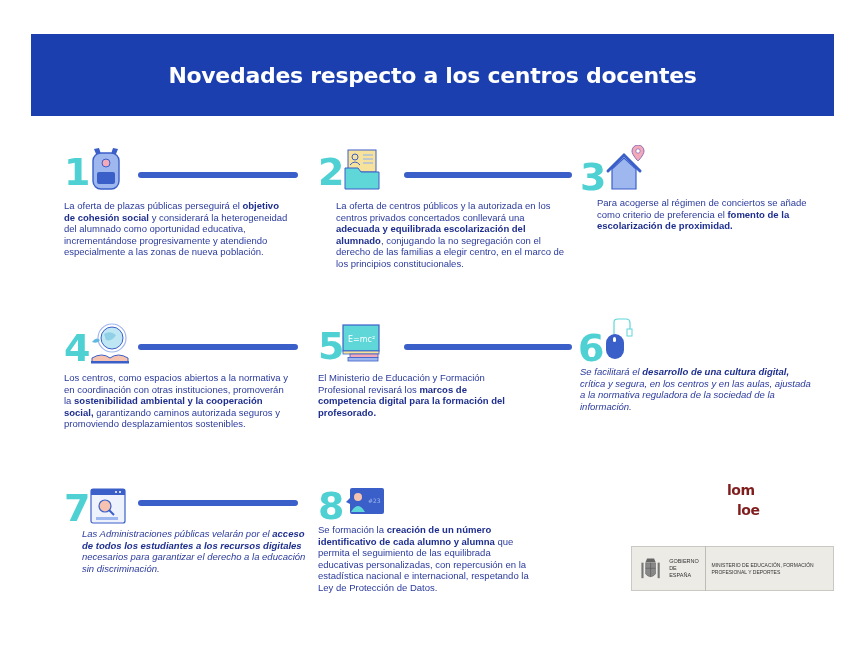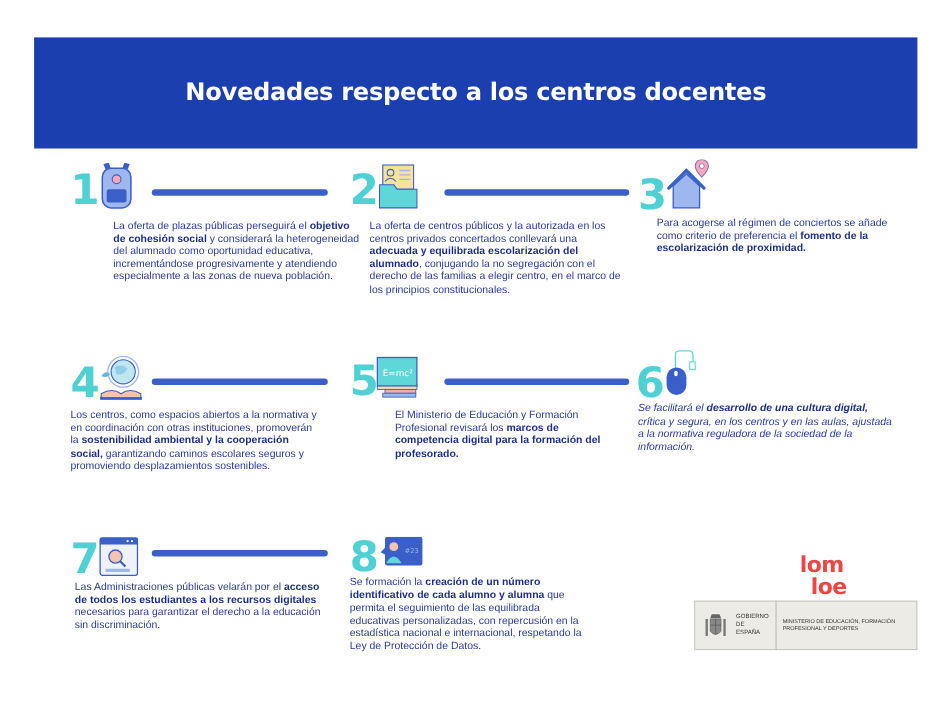--- a/index.html
+++ b/index.html
@@ -1,20 +1,20 @@
 <!DOCTYPE html>
 <html><head>
 <meta charset="utf-8">
 <style>
   * { box-sizing: border-box; margin: 0; padding: 0; }
   html, body { width: 864px; height: 650px; background: #ffffff; overflow: hidden; }
   body { font-family: "Liberation Sans", sans-serif; color: #2a3a9c; position: relative; }
 
   .banner {
-    position: absolute; left: 31px; top: 34px; width: 803px; height: 101px;
+    position: absolute; left: 31px; top: 34px; width: 803px; height: 82px;
     background: #1b3faf; display: flex; align-items: center; justify-content: center;
   }
   .banner h1 {
     color: #ffffff; font-family: "DejaVu Sans", sans-serif; font-weight: bold;
     font-size: 22px; letter-spacing: -0.3px;
   }
 
   .item { position: absolute; }
   .item .head { position: relative; height: 50px; }
   .item .num {
@@ -26,23 +26,23 @@
   .item .line {
     position: absolute; height: 6px; border-radius: 3px; background: #3b5fc9;
   }
   .item .text {
     position: absolute; font-size: 9.5px; line-height: 11.6px; color: #2a3a9c;
     font-family: "Liberation Sans", sans-serif;
   }
   .item .text b { font-weight: bold; color: #1e2e8e; }
 
   .logo-lomloe {
-    position: absolute; left: 727px; top: 503px;
-    font-family: "DejaVu Sans", sans-serif; color: #ef4444; font-weight: bold;
-    font-size: 20px; line-height: 20px; letter-spacing: -0.5px;
+    position: absolute; left: 727px; top: 480px;
+    font-family: "DejaVu Sans", sans-serif; color: #7f1d1d; font-weight: bold;
+    font-size: 14px; line-height: 20px; letter-spacing: -0.5px;
   }
   .logo-lomloe .l2 { display: block; padding-left: 10px; }
 
   .gov {
     position: absolute; left: 631px; top: 546px; width: 203px; height: 45px;
     background: #ecebe6; border: 1px solid #c9c8c2; display: flex; align-items: center;
   }
   .gov .crest { width: 30px; height: 34px; margin-left: 8px; }
   .gov .gob {
     font-size: 5.5px; line-height: 7px; color: #333; margin-left: 8px; width: 34px;
@@ -65,21 +65,21 @@
     <span class="num">1</span>
     <svg class="icon" style="left:26px;" width="32" height="42" viewBox="0 0 32 42">
       <path d="M6 6 L4 1 L9 0 L11 6 Z" fill="#3b5fc9"></path>
       <path d="M26 6 L28 1 L23 0 L21 6 Z" fill="#3b5fc9"></path>
       <rect x="3" y="5" width="26" height="36" rx="8" fill="#9fb7ef" stroke="#3b5fc9" stroke-width="1.4"></rect>
       <circle cx="16" cy="15" r="4" fill="#f4a9b8" stroke="#3b5fc9" stroke-width="1"></circle>
       <rect x="7" y="24" width="18" height="12" rx="2" fill="#3b5fc9"></rect>
     </svg>
     <div class="line" style="left:74px; top:24px; width:160px;"></div>
   </div>
-  <div class="text" style="left:0; top:52px; width:225px;margin-left:39px;"><span>La oferta de plazas públicas perseguirá el </span><b>objetivo de cohesión social</b><span> y considerará la heterogeneidad del alumnado como oportunidad educativa, incrementándose progresivamente y atendiendo especialmente a las zonas de nueva población.</span></div>
+  <div class="text" style="left:0; top:52px; width:225px;"><span>La oferta de plazas públicas perseguirá el </span><b>objetivo de cohesión social</b><span> y considerará la heterogeneidad del alumnado como oportunidad educativa, incrementándose progresivamente y atendiendo especialmente a las zonas de nueva población.</span></div>
 </div>
 
 <div class="item" style="left:318px; top:148px;">
   <div class="head">
     <span class="num">2</span>
     <svg class="icon" style="left:26px;" width="36" height="42" viewBox="0 0 36 42">
       <rect x="4" y="2" width="28" height="22" fill="#f6e29a" stroke="#3b5fc9" stroke-width="1"></rect>
       <circle cx="11" cy="9" r="3" fill="none" stroke="#3b5fc9" stroke-width="1"></circle>
       <path d="M6 17 Q11 11 16 17" fill="none" stroke="#3b5fc9" stroke-width="1"></path>
       <line x1="19" y1="7" x2="29" y2="7" stroke="#9fb7ef" stroke-width="1.2"></line>
@@ -111,36 +111,36 @@
     <svg class="icon" style="left:24px;" width="44" height="42" viewBox="0 0 44 42">
       <circle cx="24" cy="16" r="14" fill="none" stroke="#9fb7ef" stroke-width="1.2"></circle>
       <circle cx="24" cy="16" r="11" fill="#bfe6f3" stroke="#3b5fc9" stroke-width="1"></circle>
       <path d="M16 12 Q22 8 28 13 Q24 20 18 18 Z" fill="#8fd0e6"></path>
       <path d="M4 20 Q8 14 12 18 Q10 22 4 20 Z" fill="#5fb8e0"></path>
       <path d="M4 36 Q14 30 22 36 Q30 30 40 36 L40 40 L4 40 Z" fill="#f6c3b0" stroke="#3b5fc9" stroke-width="1"></path>
       <rect x="3" y="39" width="38" height="2.5" fill="#3b5fc9"></rect>
     </svg>
     <div class="line" style="left:74px; top:22px; width:160px;"></div>
   </div>
-  <div class="text" style="left:0; top:50px; width:225px;"><span>Los centros, como espacios abiertos a la normativa y en coordinación con otras instituciones, promoverán la </span><b>sostenibilidad ambiental y la cooperación social,</b><span> garantizando caminos escolares seguros y promoviendo desplazamientos sostenibles.</span></div>
+  <div class="text" style="left:0; top:50px; width:225px;"><span>Los centros, como espacios abiertos a la normativa y en coordinación con otras instituciones, promoverán la </span><b>sostenibilidad ambiental y la cooperación social,</b><span> garantizando caminos autorizada seguros y promoviendo desplazamientos sostenibles.</span></div>
 </div>
 
 <div class="item" style="left:318px; top:322px;">
   <div class="head">
     <span class="num">5</span>
     <svg class="icon" style="left:24px;" width="38" height="40" viewBox="0 0 38 40">
       <rect x="1" y="3" width="36" height="26" fill="#5fd6d8" stroke="#3b5fc9" stroke-width="1.2"></rect>
       <text x="6" y="20" font-size="8" fill="#ffffff" font-family="DejaVu Sans, sans-serif">E=mc²</text>
       <rect x="1" y="29" width="36" height="3" fill="#f6e29a" stroke="#3b5fc9" stroke-width="0.8"></rect>
       <rect x="8" y="32" width="28" height="3.5" fill="#f4a9b8" stroke="#3b5fc9" stroke-width="0.8"></rect>
       <rect x="6" y="35.5" width="30" height="3.5" fill="#9fb7ef" stroke="#3b5fc9" stroke-width="0.8"></rect>
     </svg>
     <div class="line" style="left:86px; top:22px; width:168px;"></div>
   </div>
-  <div class="text" style="left:0; top:50px; width:190px;margin-left:41px;"><span>El Ministerio de Educación y Formación Profesional revisará los </span><b>marcos de competencia digital para la formación del profesorado.</b></div>
+  <div class="text" style="left:0; top:50px; width:190px;"><span>El Ministerio de Educación y Formación Profesional revisará los </span><b>marcos de competencia digital para la formación del profesorado.</b></div>
 </div>
 
 <div class="item" style="left:578px; top:318px;">
   <div class="head">
     <span class="num" style="top:10px;">6</span>
     <svg class="icon" style="left:26px;" width="30" height="42" viewBox="0 0 30 42">
       <path d="M10 18 L10 4 Q10 1 14 1 L22 1 Q26 1 26 5 L26 12" fill="none" stroke="#5fd6d8" stroke-width="1.2"></path>
       <rect x="23" y="11" width="5" height="7" fill="#fff" stroke="#5fd6d8" stroke-width="1"></rect>
       <rect x="2" y="16" width="18" height="25" rx="9" fill="#3b5fc9"></rect>
       <rect x="9" y="19" width="3" height="5" rx="1.5" fill="#ffffff"></rect>
@@ -156,21 +156,21 @@
       <rect x="1" y="1" width="34" height="34" rx="2" fill="#eef2fd" stroke="#3b5fc9" stroke-width="1.2"></rect>
       <rect x="1" y="1" width="34" height="6" fill="#3b5fc9"></rect>
       <circle cx="26" cy="4" r="1" fill="#fff"></circle>
         <circle cx="30" cy="4" r="1" fill="#fff"></circle>
       <circle cx="15" cy="18" r="6" fill="#f6c3b0" stroke="#3b5fc9" stroke-width="1.2"></circle>
       <line x1="19" y1="22" x2="24" y2="27" stroke="#3b5fc9" stroke-width="2"></line>
       <rect x="6" y="29" width="22" height="3" fill="#9fb7ef"></rect>
     </svg>
     <div class="line" style="left:74px; top:12px; width:160px;"></div>
   </div>
-  <div class="text" style="left:4px; top:40px; width:235px;"><span>Las Administraciones públicas velarán por el </span><b>acceso de todos los estudiantes a los recursos digitales</b><span> necesarios para garantizar el derecho a la educación sin discriminación.</span></div>
+  <div class="text" style="left:18px; top:40px; width:235px;font-style:italic;"><span>Las Administraciones públicas velarán por el </span><b>acceso de todos los estudiantes a los recursos digitales</b><span> necesarios para garantizar el derecho a la educación sin discriminación.</span></div>
 </div>
 
 <div class="item" style="left:318px; top:484px;">
   <div class="head">
     <span class="num" style="top:2px;">8</span>
     <svg class="icon" style="left:28px; top:4px;" width="40" height="28" viewBox="0 0 40 28">
       <rect x="4" y="0" width="34" height="26" rx="2" fill="#3b5fc9"></rect>
       <path d="M4 10 L0 14 L4 16 Z" fill="#3b5fc9"></path>
       <circle cx="12" cy="9" r="4" fill="#f6c3b0"></circle>
       <path d="M5 24 Q12 12 19 24 Z" fill="#5fd6d8"></path>

